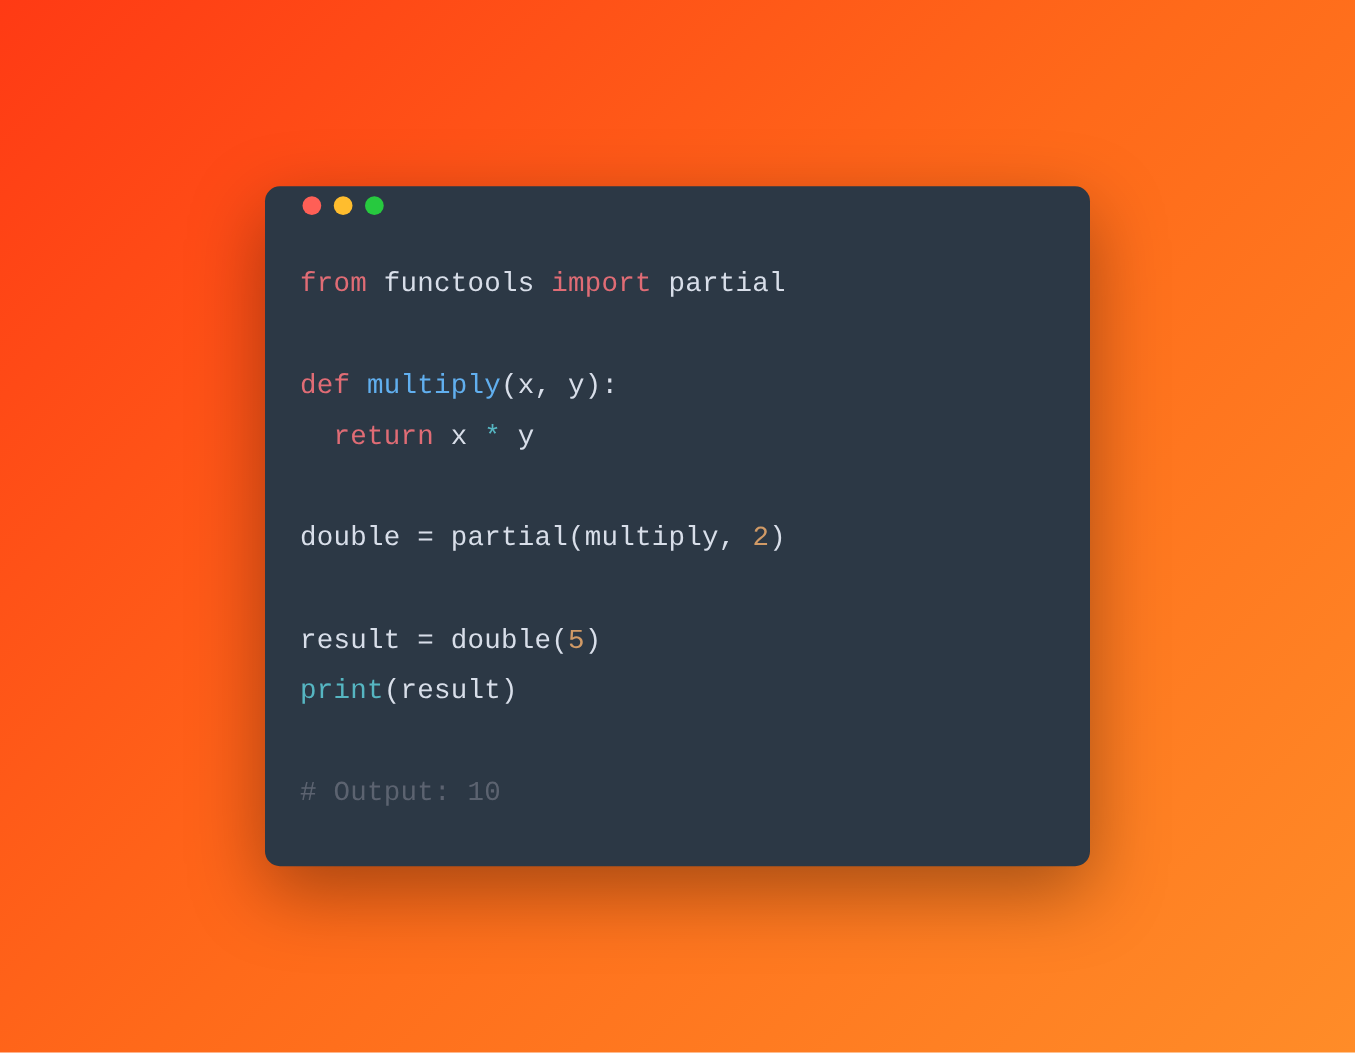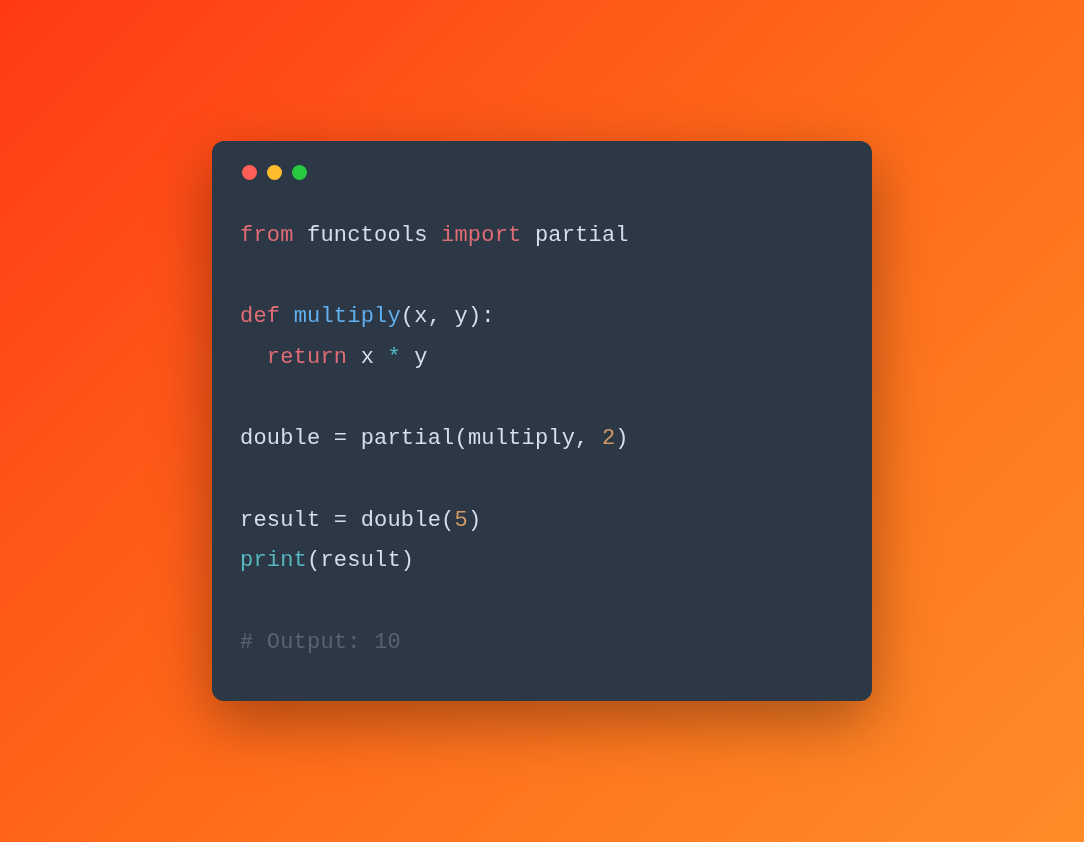--- a/index.html
+++ b/index.html
@@ -13,21 +13,21 @@
       background: linear-gradient(135deg, #ff3a14 0%, #ff6a1a 50%, #ff8c28 100%);
       display: flex;
       align-items: center;
       justify-content: center;
       font-family: 'Menlo', 'Monaco', 'Consolas', 'Courier New', monospace;
     }
     .window {
       width: 660px;
       background: #2c3845;
       border-radius: 12px;
-      padding: 24px 28px 38px 28px;
+      padding: 8px 28px 38px 28px;
       box-shadow: 0 20px 60px rgba(0,0,0,0.35);
     }
     .traffic-lights {
       display: flex;
       gap: 10px;
       margin-bottom: 36px;
       margin-left: 2px;
     }
     .dot {
       width: 15px;

